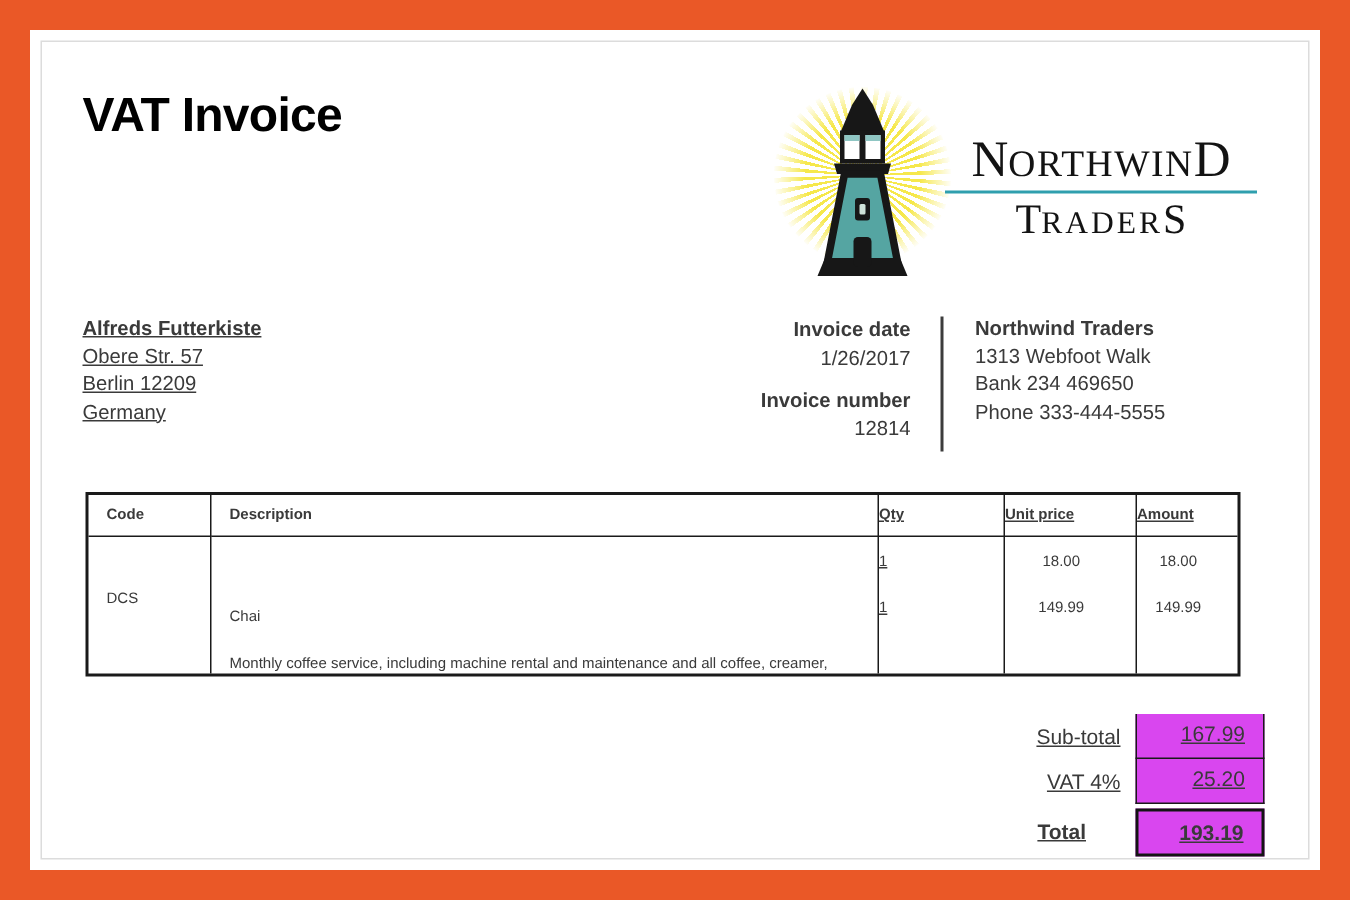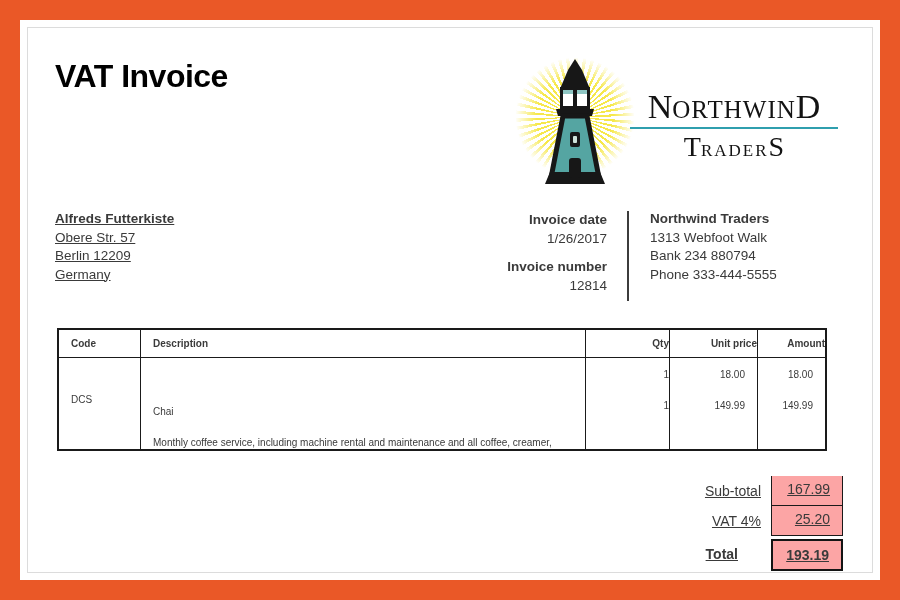--- a/index.html
+++ b/index.html
@@ -27,21 +27,21 @@
       repeating-conic-gradient(#f6e84b 0deg 3.4deg, #ffffff 3.4deg 7.8deg);
   }
   .lighthouse{position:absolute;left:523px;top:56px;}
   .logo-text{position:absolute;left:628px;top:90px;width:212px;font-family:"Liberation Serif", serif;color:#131313;}
   .logo-line1{display:flex;align-items:baseline;justify-content:center;white-space:nowrap;}
   .logo-big{font-size:34px;line-height:34px;}
   .logo-small{font-size:25px;line-height:25px;text-transform:uppercase;letter-spacing:1px;}
   .logo-rule{height:2px;background:#2f9fae;margin:3px 2px 4px 2px;}
   .logo-line2{display:flex;align-items:baseline;justify-content:center;white-space:nowrap;}
   .logo-big2{font-size:28px;line-height:28px;}
-  .logo-small2{font-size:17px;line-height:21px;text-transform:uppercase;letter-spacing:2px;}
+  .logo-small2{font-size:21px;line-height:21px;text-transform:uppercase;letter-spacing:2px;}
 
   
   .addr{position:absolute;font-size:13.5px;line-height:18.5px;}
   .billing{left:55px;top:210px;text-decoration:underline;}
   .seller{left:650px;top:210px;}
   .addr .name{font-weight:bold;}
   .meta{position:absolute;left:420px;top:211px;width:187px;text-align:right;font-size:13.5px;line-height:18.5px;}
   .meta .lbl{font-weight:bold;}
   .meta .gap{height:10px;}
   .vdivider{position:absolute;left:627px;top:211px;width:2px;height:90px;background:#3c3c3c;}
@@ -51,38 +51,38 @@
     position:absolute;left:57px;top:328px;width:770px;
     border:2px solid #1a1a1a;box-sizing:border-box;
     font-size:10px;
   }
   .trow{display:grid;grid-template-columns:82px 445px 84px 88px 1fr;}
   .thead .cell{font-weight:bold;height:28px;line-height:28px;border-bottom:1.5px solid #1a1a1a;}
   .tbody .cell{height:91px;}
   .cell{border-right:1.5px solid #1a1a1a;box-sizing:border-box;overflow:hidden;}
   .cell:last-child{border-right:none;}
   .c-left{padding-left:12px;text-align:left;}
-  .c-center{text-align:right;}
-  .c-right{text-align:right;padding-right:12px;}
+  .c-center{text-align:left;text-decoration:underline;}
+  .c-right{text-align:center;padding-right:12px;}
   .code-cell{padding-top:36px;padding-left:12px;}
   .stack{padding-top:7px;}
   .stack .l1{height:20px;line-height:20px;}
   .stack .l2{margin-top:8px;line-height:26px;}
   .desc-cell{padding:7px 12px 0 12px;}
   .desc-cell .l1{height:20px;line-height:20px;margin-top:37px;}
   .desc-cell .l2{margin-top:8px;line-height:26px;}
 
   
   .totals{position:absolute;left:57px;top:476px;width:786px;font-size:14px;text-decoration:underline;}
   .t-row{display:flex;}
   .t-label{flex:1;text-align:right;padding-right:10px;line-height:30px;}
   .t-box{
-    width:72px;box-sizing:border-box;height:30px;line-height:27px;
+    width:86px;box-sizing:border-box;height:30px;line-height:27px;
     border:1.5px solid #1a1a1a;border-top:none;
-    text-align:right;padding-right:12px;background:#fca5a5;
+    text-align:right;padding-right:12px;background:#d946ef;
   }
   .t-row.total{margin-top:3px;gap:23px;}
   .t-row.total .t-label{font-weight:bold;}
   .t-row.total .t-box{border:2px solid #141414;height:32px;line-height:28px;font-weight:bold;}
 </style>
 </head>
 <body>
 
 <div class="mat"></div>
 <div class="page"></div>
@@ -141,21 +141,21 @@
     <div class="gap"></div>
     <div class="lbl">Invoice number</div>
     <div>12814</div>
   </div>
 
   <div class="vdivider"></div>
 
   <div class="addr seller">
     <div class="name">Northwind Traders</div>
     <div>1313 Webfoot Walk</div>
-    <div>Bank 234 880794</div>
+    <div>Bank 234 469650</div>
     <div>Phone 333-444-5555</div>
   </div>
 
   <div class="items">
     <div class="trow thead">
       <div class="cell c-left">Code</div>
       <div class="cell c-left">Description</div>
       <div class="cell c-center">Qty</div>
       <div class="cell c-center">Unit price</div>
       <div class="cell c-center">Amount</div>

